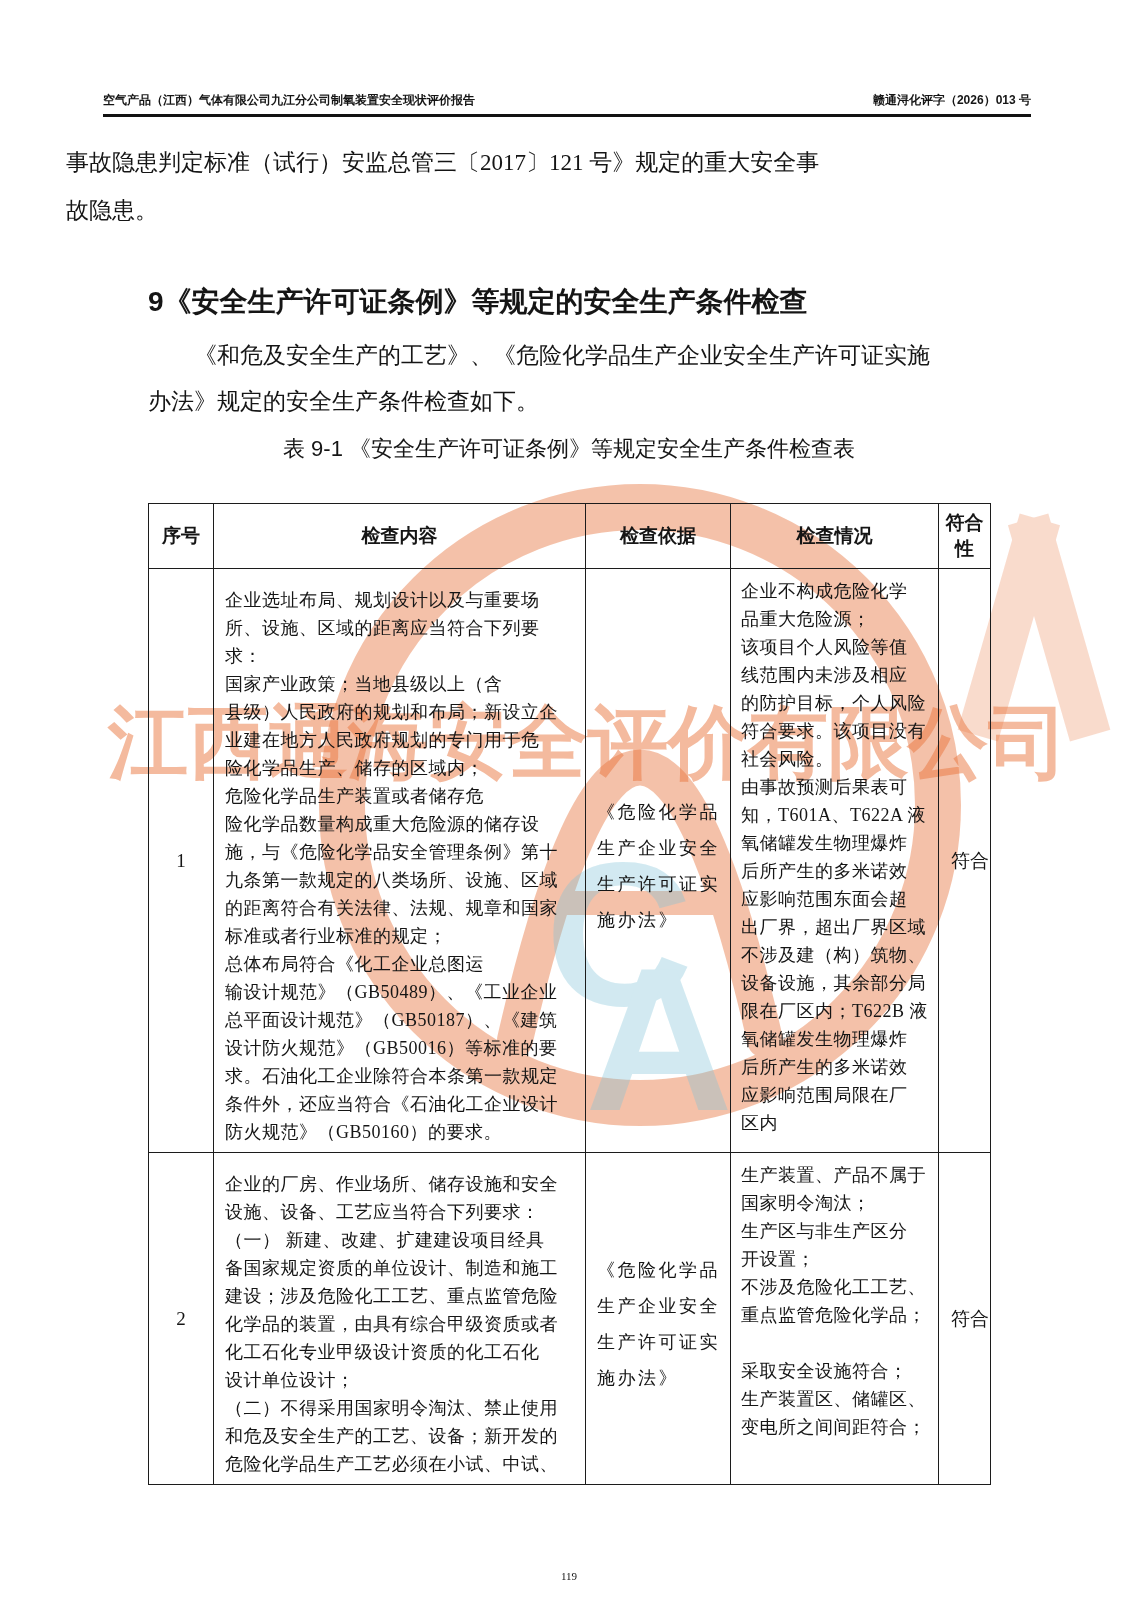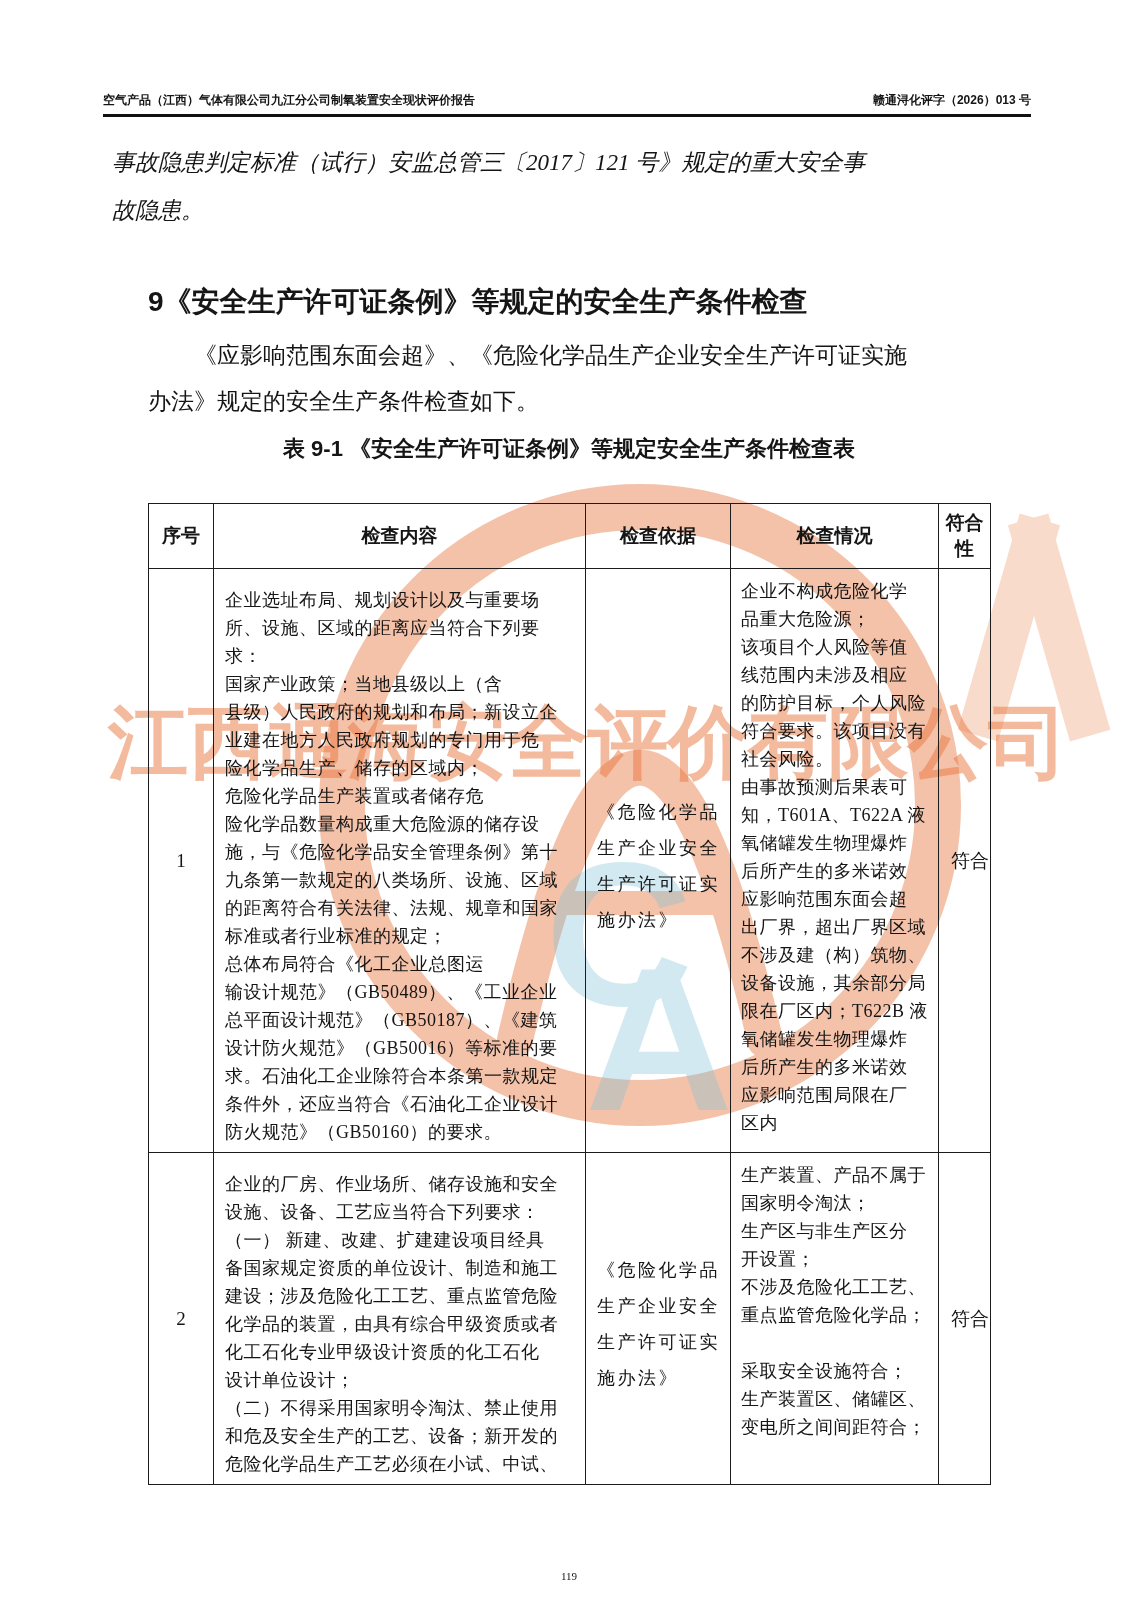--- a/index.html
+++ b/index.html
@@ -17,37 +17,36 @@
   }
   .content { position:relative; z-index:1; }
   .doc-header {
     margin:92px 100px 0 103px;
     display:flex; justify-content:space-between; align-items:flex-end;
     border-bottom:3px solid #111; padding-bottom:5px;
     font-family:"Liberation Sans","DejaVu Sans",sans-serif;
     font-weight:bold; font-size:12px;
   }
   .intro-para {
-    margin:22px 110px 0 112px; font-size:23px; line-height:48px;
+    margin:22px 110px 0 66px; font-size:23px; line-height:48px;
     white-space:pre-wrap;
-    font-style:italic;
   }
   .section-heading {
     margin:50px 100px 10px 148px;
     font-family:"Liberation Sans","DejaVu Sans",sans-serif;
     font-weight:bold; font-size:28px; line-height:34px;
   }
   .lead-para {
     margin:14px 115px 0 148px; font-size:23px; line-height:46px;
     white-space:pre-wrap;
   }
   .table-title {
     margin:10px 0 0 148px; width:842px; text-align:center;
     font-family:"Liberation Sans","DejaVu Sans",sans-serif;
-    font-weight:bold; font-size:22px; line-height:28px;
+    font-weight:normal; font-size:22px; line-height:28px;
   }
   table.checklist {
     border-collapse:collapse; table-layout:fixed;
     margin:40px 0 0 148px; width:842px; background:transparent;
   }
   .checklist th, .checklist td { border:1.6px solid #1c1c1c; font-size:18px; }
   .checklist thead th {
     height:60px; font-weight:bold; font-size:19px; text-align:center;
     vertical-align:middle; line-height:26px; padding:2px;
   }
@@ -99,21 +98,21 @@
     <div class="doc-header">
       <span>空气产品（江西）气体有限公司九江分公司制氧装置安全现状评价报告</span>
       <span>赣通浔化评字（2026）013 号</span>
     </div>
 
     <div class="intro-para">事故隐患判定标准（试行）安监总管三〔2017〕121 号》规定的重大安全事
 故隐患。</div>
 
     <div class="section-heading">9《安全生产许可证条例》等规定的安全生产条件检查</div>
 
-    <div class="lead-para">　　《应影响范围东面会超》、《危险化学品生产企业安全生产许可证实施
+    <div class="lead-para">　　《和危及安全生产的工艺》、《危险化学品生产企业安全生产许可证实施
 办法》规定的安全生产条件检查如下。</div>
 
     <div class="table-title">表 9-1  《安全生产许可证条例》等规定安全生产条件检查表</div>
 
     <table class="checklist">
       <colgroup>
         <col style="width:65px">
           <col style="width:372px">
           <col style="width:145px">
         <col style="width:208px">

